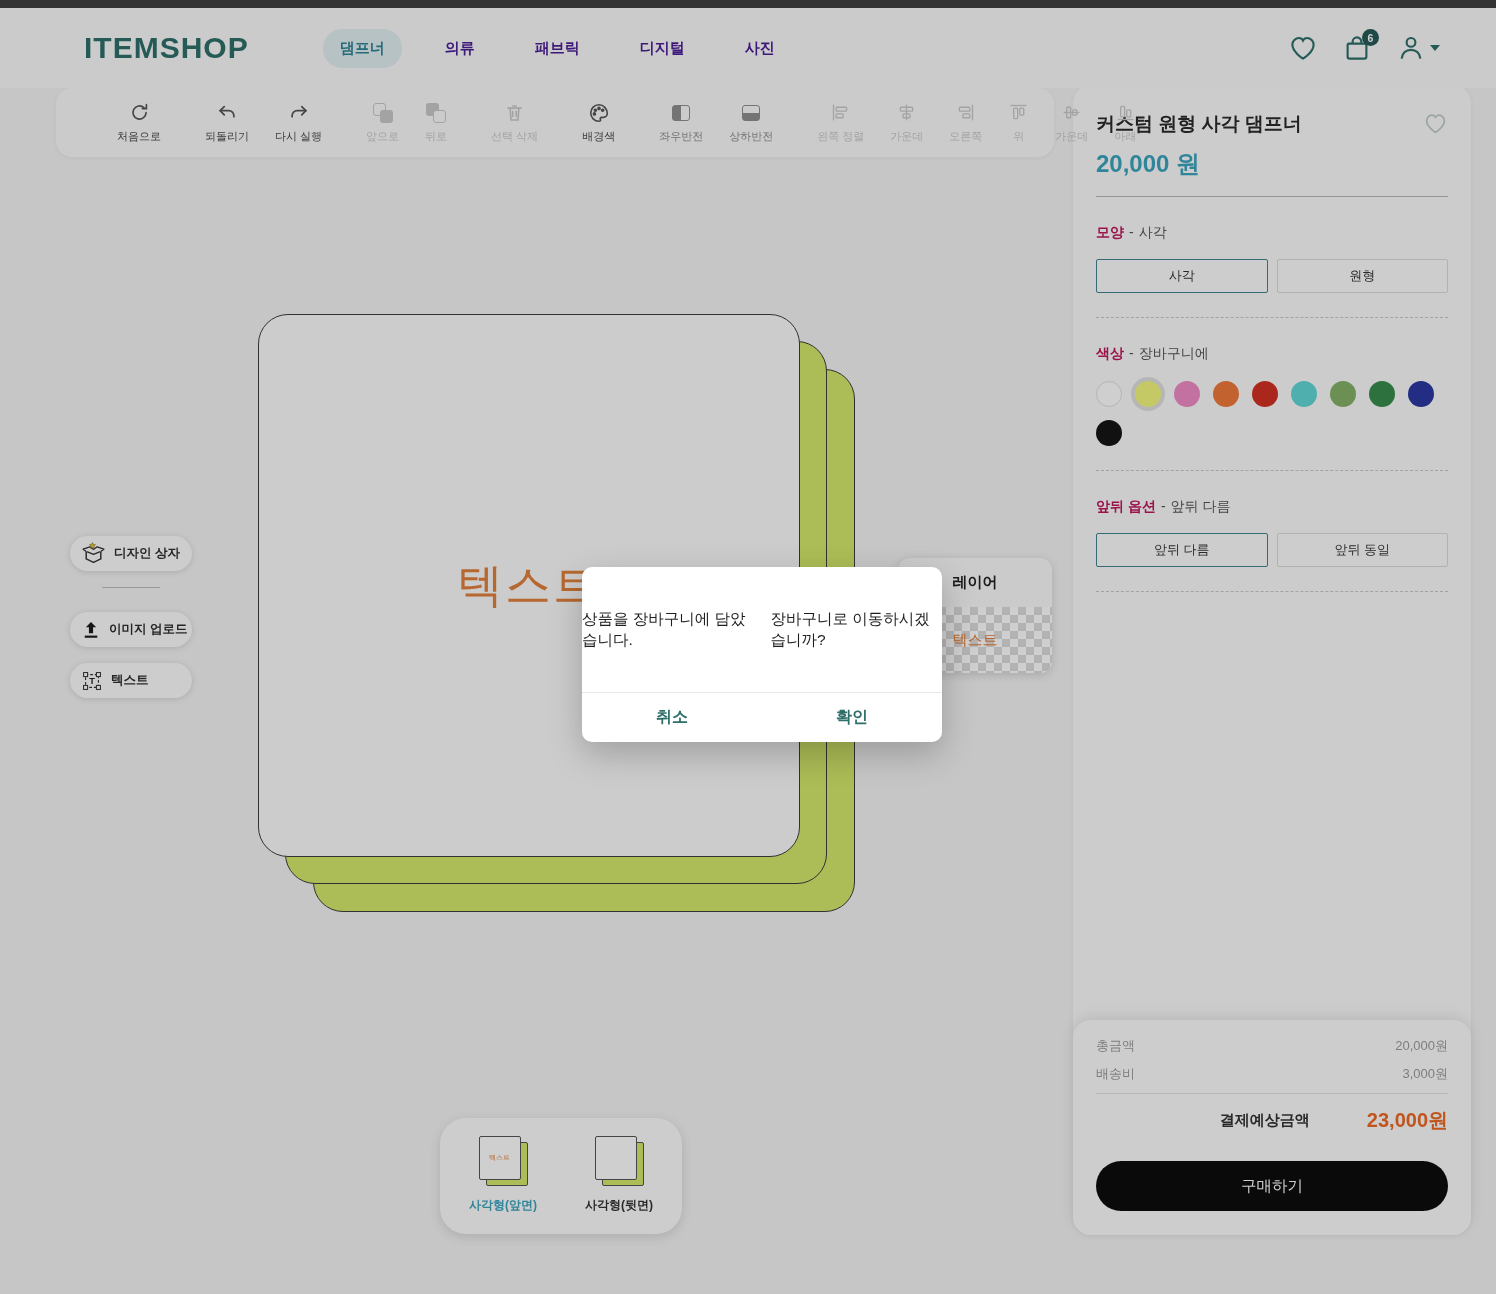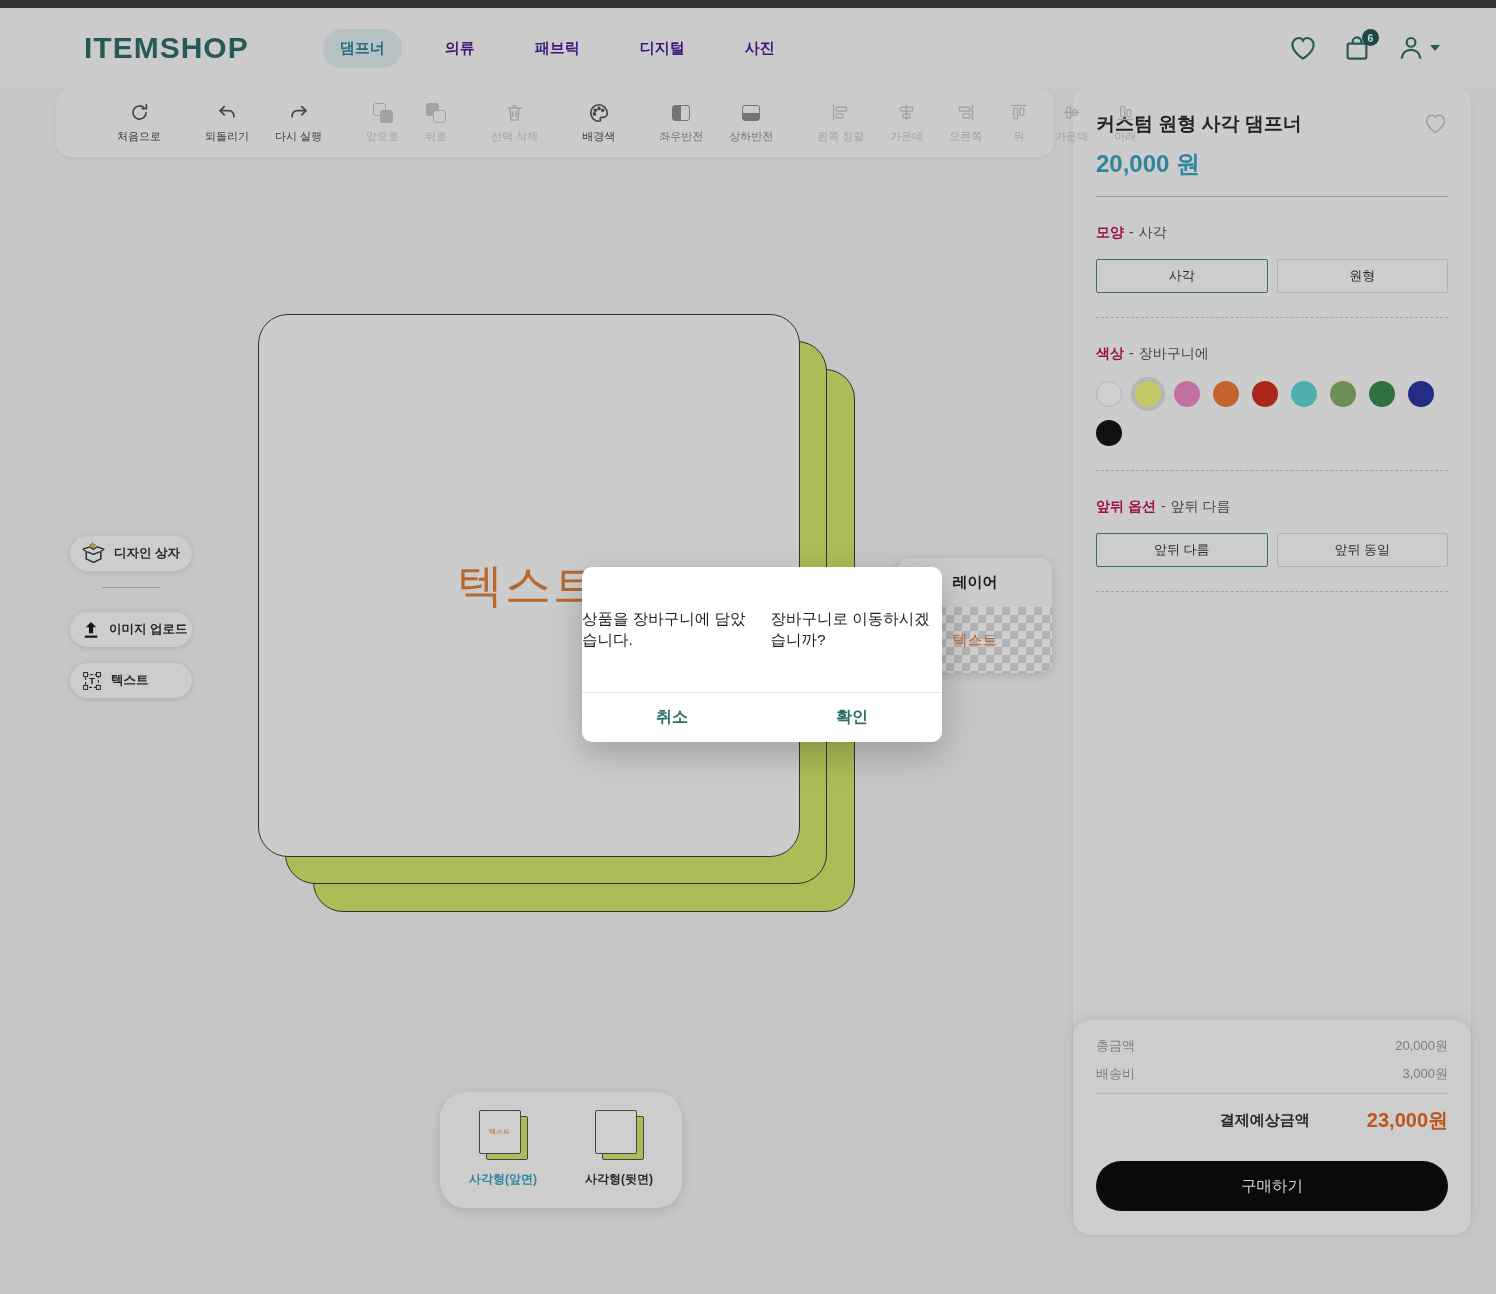--- a/index.html
+++ b/index.html
@@ -55,21 +55,21 @@
   .d-front{left:258px;top:314px;background:#fcfcfc;display:flex;align-items:center;justify-content:center;}
   .d-text{font-size:46px;letter-spacing:2px;color:var(--canvas-orange);}
 
   
   .layers{position:absolute;left:898px;top:558px;width:154px;height:115px;border-radius:12px;background:#fbfbfb;box-shadow:0 2px 10px rgba(0,0,0,.14);overflow:hidden;z-index:6;text-align:center;}
   .layers-header{height:49px;display:flex;align-items:center;justify-content:center;font-size:15px;font-weight:bold;color:#222;}
   .layer-item{height:66px;display:flex;align-items:center;justify-content:center;font-size:15px;color:var(--canvas-orange);cursor:pointer;
     background-image:conic-gradient(#dcdcdc 25%,#fff 0 50%,#dcdcdc 0 75%,#fff 0);background-size:16px 16px;}
 
   
-  .thumbs-card{position:absolute;left:440px;top:1092px;width:242px;height:116px;background:#fdfdfd;border-radius:26px;box-shadow:0 3px 12px rgba(0,0,0,.12);display:flex;justify-content:center;gap:48px;padding-top:18px;z-index:4;}
+  .thumbs-card{position:absolute;left:440px;top:1118px;width:242px;height:116px;background:#fdfdfd;border-radius:26px;box-shadow:0 3px 12px rgba(0,0,0,.12);display:flex;justify-content:center;gap:48px;padding-top:18px;z-index:4;}
   .thumb-col{display:flex;flex-direction:column;align-items:center;gap:10px;cursor:pointer;}
   .thumb{position:relative;width:49px;height:51px;}
   .t-back{position:absolute;left:7px;top:6px;width:42px;height:44px;background:var(--damper-green);border:1px solid #555;border-radius:2px;}
   .t-front{position:absolute;left:0;top:0;width:42px;height:44px;background:#fff;border:1px solid #555;border-radius:2px;display:flex;align-items:center;justify-content:center;font-size:7px;color:var(--canvas-orange);}
   .thumb-label{font-size:12px;font-weight:bold;color:#333;}
   .thumb-col.active .thumb-label{color:var(--price);}
 
   
   .sidebar{position:absolute;left:1073px;top:85px;width:398px;height:1150px;background:#fcfcfc;border-radius:18px;box-shadow:0 1px 5px rgba(0,0,0,.05);padding:26px 23px 0;z-index:3;}
   .prod-title-row{display:flex;align-items:flex-start;justify-content:space-between;}

